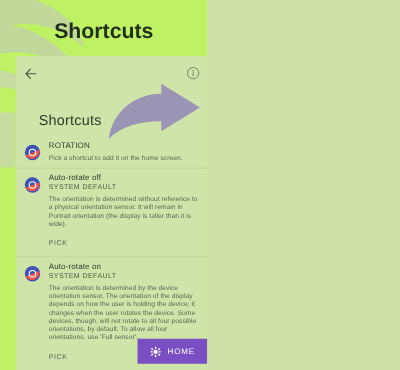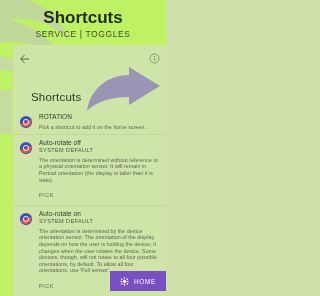--- a/index.html
+++ b/index.html
@@ -194,21 +194,20 @@
 <div id="root">
 
   <svg class="bg-leaf" style="left:-18px; top:-6px; width:120px; height:140px;" viewBox="0 0 120 140" xmlns="http://www.w3.org/2000/svg">
     <path d="M8 2 C 48 -2, 78 18, 86 44 C 70 30, 48 22, 28 26 C 52 32, 72 46, 82 66 C 60 50, 34 44, 14 50 Z" fill="#c2d89b"></path>
     <path d="M2 64 C 26 58, 52 70, 62 96 C 44 78, 22 72, 4 78 Z" fill="#c6db9f"></path>
     <path d="M0 96 L 30 96 L 30 140 L 0 140 Z" fill="#c6db9f"></path>
   </svg>
 
   <div class="banner">
     <div class="banner-title">Shortcuts</div>
-    <div class="banner-subtitle">SERVICE | TOGGLES</div>
   </div>
 
   <div class="app-frame">
 
     <div class="toolbar">
       <div class="back-btn">
         <svg viewBox="0 0 16 16" width="12" height="12" xmlns="http://www.w3.org/2000/svg">
           <path d="M7 3 L2.5 8 L7 13" fill="none" stroke="currentColor" stroke-width="1.2" stroke-linecap="round" stroke-linejoin="round"></path>
           <path d="M2.6 8 L13 8" fill="none" stroke="currentColor" stroke-width="1.2" stroke-linecap="round"></path>
         </svg>

